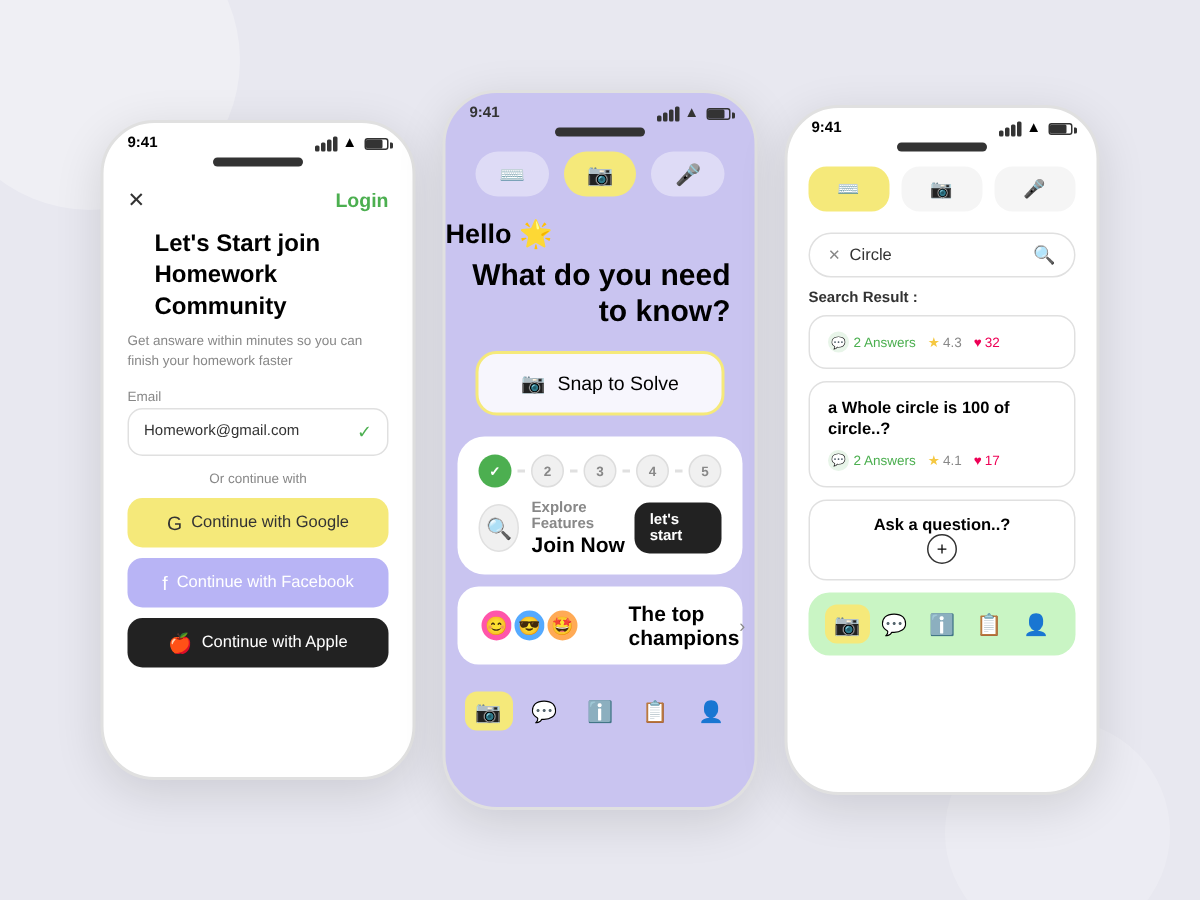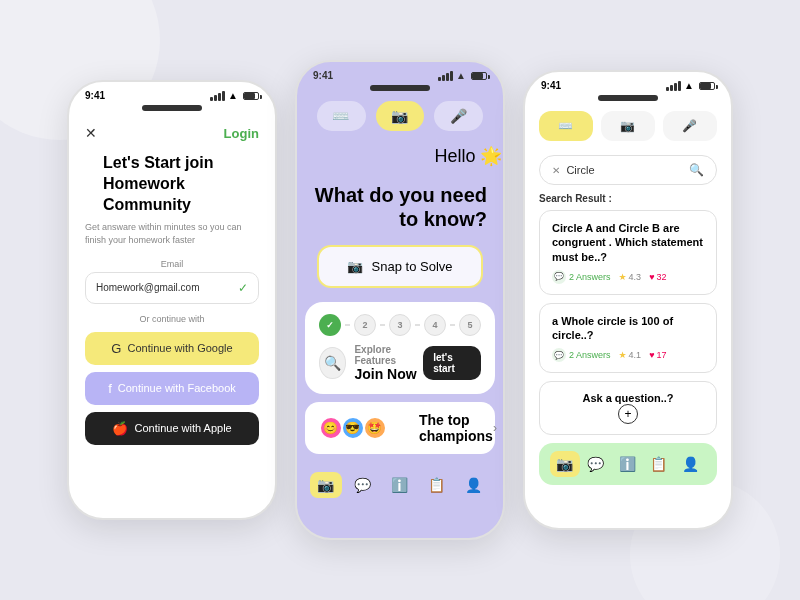--- a/index.html
+++ b/index.html
@@ -73,41 +73,41 @@
     .notch { width: 60px; height: 6px; background: #333; border-radius: 3px; margin: 0 auto 4px; }
 
     
     .phone-1 .inner { padding: 10px 16px 16px; }
     .p1-header { display: flex; justify-content: space-between; align-items: center; margin-bottom: 12px; }
     .p1-close { font-size: 14px; color: #333; cursor: pointer; }
     .p1-login { color: #4caf50; font-size: 13px; font-weight: 600; cursor: pointer; }
     .p1-title { font-size: 16px; font-weight: 400; line-height: 1.3; margin-bottom: 6px; margin-left: 18px; }
     .p1-title span { font-weight: 700; }
     .p1-subtitle { font-size: 9px; color: #888; margin-bottom: 12px; line-height: 1.4; }
-    .p1-label { font-size: 9px; color: #888; margin-bottom: 3px; text-align: center; }
+    .p1-label { font-size: 9px; color: #888; margin-bottom: 3px; }
     .p1-input-wrap { border: 1.5px solid #e0e0e0; border-radius: 10px; padding: 8px 10px; display: flex; justify-content: space-between; align-items: center; margin-bottom: 10px; }
     .p1-input-text { font-size: 10px; color: #333; }
     .p1-check { color: #4caf50; font-size: 12px; }
     .p1-or { text-align: center; font-size: 9px; color: #888; margin-bottom: 8px; }
     .p1-btn { border-radius: 10px; padding: 9px 10px; display: flex; align-items: center; justify-content: center; gap: 6px; margin-bottom: 7px; cursor: pointer; font-size: 11px; font-weight: 500; border: none; }
     .p1-btn-google { background: #f5e97a; color: #333; }
     .p1-btn-facebook { background: #b8b4f5; color: #fff; }
     .p1-btn-apple { background: #222; color: #fff; }
     .p1-signup { border: 1.5px solid #e0e0e0; border-radius: 14px; padding: 10px 14px; display: flex; justify-content: space-between; align-items: center; margin-top: 6px; }
     .p1-signup-text h4 { font-size: 13px; font-weight: 700; }
     .p1-signup-text p { font-size: 9px; color: #888; }
     .p1-arrow { width: 30px; height: 30px; background: #4caf50; border-radius: 50%; display: flex; align-items: center; justify-content: center; color: #fff; font-size: 14px; cursor: pointer; }
 
     
     .phone-2 .status-bar { color: #333; }
     .p2-tab-bar { display: flex; justify-content: center; gap: 10px; padding: 6px 20px; }
     .p2-tab { width: 52px; height: 30px; border-radius: 20px; display: flex; align-items: center; justify-content: center; font-size: 14px; cursor: pointer; }
     .p2-tab.active { background: #f5e97a; }
     .p2-tab.inactive { background: rgba(255,255,255,0.4); }
-    .p2-hello { text-align: right; font-size: 18px; font-weight: 400; margin: 8px 0 16px; }
+    .p2-hello { text-align: left; font-size: 18px; font-weight: 700; margin: 8px 0 5px; }
     .p2-question { text-align: right; font-size: 20px; font-weight: 800; line-height: 1.2; margin-bottom: 14px; padding: 0 16px; }
     .p2-snap-btn { margin: 0 20px 14px; background: rgba(255,255,255,0.85); border: 2px solid #f5e97a; border-radius: 14px; padding: 12px; display: flex; align-items: center; justify-content: center; gap: 8px; font-size: 13px; font-weight: 500; cursor: pointer; }
     .p2-white-card { background: #fff; border-radius: 18px; margin: 0 8px; padding: 12px 14px; }
     .p2-steps { display: flex; align-items: center; gap: 4px; margin-bottom: 8px; }
     .p2-step { width: 22px; height: 22px; border-radius: 50%; display: flex; align-items: center; justify-content: center; font-size: 9px; font-weight: 700; }
     .p2-step.active { background: #4caf50; color: #fff; }
     .p2-step.inactive { background: #f0f0f0; color: #888; border: 1.5px solid #ddd; }
     .p2-step-line { flex: 1; height: 2px; background: #e0e0e0; }
     .p2-join-row { display: flex; align-items: center; justify-content: space-between; }
     .p2-join-left { display: flex; align-items: center; gap: 8px; }
@@ -300,21 +300,20 @@
       <div class="p3-tab inactive">🎤</div>
     </div>
     <div class="inner">
       <div class="p3-search-bar">
         <span class="p3-search-x">✕</span>
         <span class="p3-search-text">Circle</span>
         <span class="p3-search-icon">🔍</span>
       </div>
       <div class="p3-result-label">Search Result :</div>
       <div class="p3-card">
-        <div class="p3-card-title">Circle A and Circle B are congruent . Which statement must be..?</div>
         <div class="p3-card-meta">
           <div class="p3-answers">
             <div class="p3-ans-dot">💬</div>
             <span>2 Answers</span>
           </div>
           <div class="p3-rating">
             <span class="p3-star">★</span>
             <span>4.3</span>
           </div>
           <div class="p3-likes">

